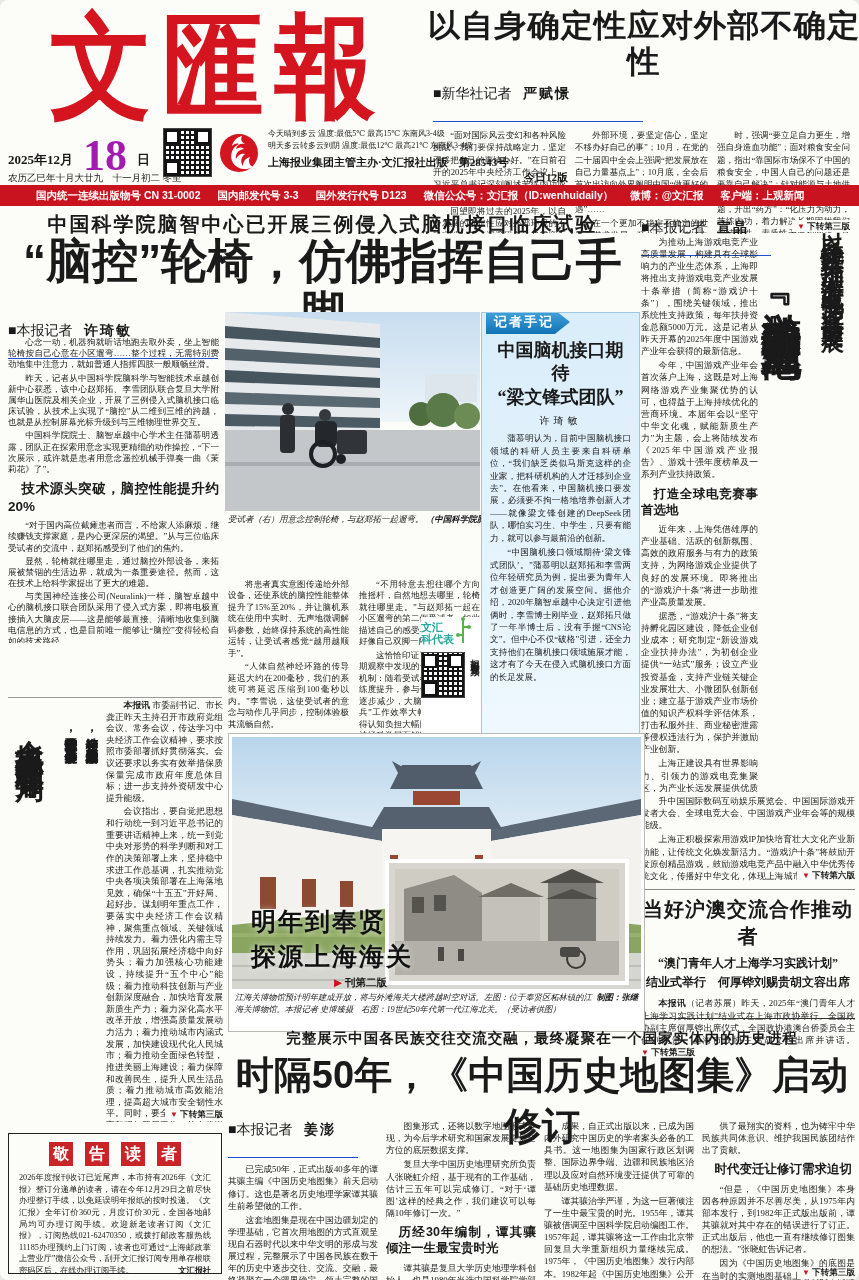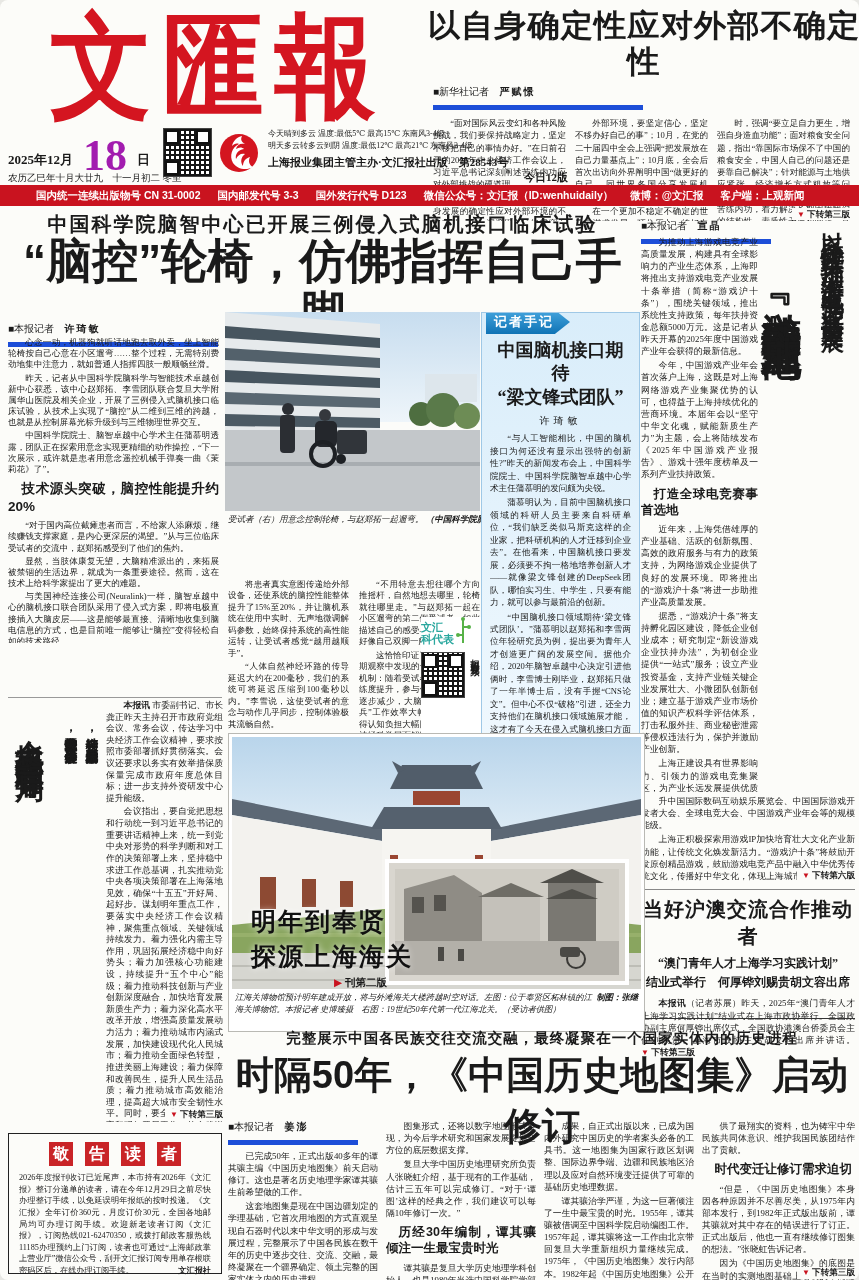--- a/index.html
+++ b/index.html
@@ -26,21 +26,21 @@
   .qr .eye.e1{top:1px;left:1px}.qr .eye.e2{top:1px;right:1px}.qr .eye.e3{bottom:1px;left:1px}
   .mast-qr{left:163px;top:128px;width:47px;height:47px;}
   .phoenix{left:217px;top:130px;width:44px;height:44px;}
   .weather{left:268px;top:128px;font-size:8px;line-height:1.55;white-space:nowrap;}
   .publisher{left:268px;top:155px;font-size:11px;font-weight:700;white-space:nowrap;}
   .edition{left:268px;top:170px;width:300px;text-align:right;font-size:11px;font-weight:700;}
   
   .ts{left:433px;top:8px;width:422px;}
   .ts-head{font-size:31px;font-weight:900;text-align:center;letter-spacing:1px;line-height:1.15;
            transform:scaleX(1.04);transform-origin:center;}
-  .byline{font-size:10px;border-bottom:5px solid #1d4ed8;padding-bottom:6px;margin-top:6px;width:210px;}
+  .byline{font-size:14px;border-bottom:1px solid #1d4ed8;padding-bottom:18px;margin-top:6px;width:210px;}
   .byline b{margin-left:8px;letter-spacing:2px;}
   .ts-cols{display:flex;gap:9px;margin-top:7px;}
   .ts-col{position:relative;width:133px;height:104px;overflow:hidden;font-size:8.6px;line-height:1.42;}
   
   .info-bar{left:0;top:185px;width:859px;height:21px;background:#c9131f;color:#fff;display:flex;
             align-items:center;gap:17px;padding-left:36px;box-sizing:border-box;
             font-size:10.5px;font-weight:700;white-space:nowrap;}
   
   .kicker{left:0;top:211px;width:645px;text-align:center;font-size:20px;font-weight:800;letter-spacing:2px;}
   .headline{left:0;top:235px;width:645px;text-align:center;font-size:47px;font-weight:900;
@@ -187,21 +187,21 @@
     <span>■本报记者</span>
     <b>许琦敏</b>
   </div>
 
   <div class="abs ms-col1 just">
     <p>心念一动，机器狗就听话地跑去取外卖，坐上智能轮椅按自己心意在小区遛弯……整个过程，无需特别费劲地集中注意力，就如普通人指挥四肢一般顺畅丝滑。</p>
     <p>昨天，记者从中国科学院脑科学与智能技术卓越创新中心获悉，该中心赵郑拓、李雪团队联合复旦大学附属华山医院及相关企业，开展了三例侵入式脑机接口临床试验，从技术上实现了“脑控”从二维到三维的跨越，也就是从控制屏幕光标升级到与三维物理世界交互。</p>
     <p>中国科学院院士、脑智卓越中心学术主任蒲慕明透露，团队正在探索用意念实现更精细的动作操控，“下一次展示，或许就是患者用意念遥控机械手弹奏一曲《茉莉花》了”。</p>
     <div class="subhead">技术源头突破，脑控性能提升约20%</div>
     <p>“对于国内高位截瘫患者而言，不给家人添麻烦，继续赚钱支撑家庭，是内心更深层的渴望。”从与三位临床受试者的交流中，赵郑拓感受到了他们的焦灼。</p>
-    <p>显然，当肢体康复无望，大脑精准派出的，来拓展被禁锢的生活边界，就成为一条重要途径。然而，这在技术上给科学家提出了更大的难题。</p>
+    <p>显然，轮椅就往哪里走，通过脑控外部设备，来拓展被禁锢的生活边界，就成为一条重要途径。然而，这在技术上给科学家提出了更大的难题。</p>
     <p>与美国神经连接公司(Neuralink)一样，脑智卓越中心的脑机接口联合团队采用了侵入式方案，即将电极直接插入大脑皮层——这是能够最直接、清晰地收集到脑电信息的方式，也是目前唯一能够让“脑控”变得轻松自如的技术路径。</p>
   </div>
 
   <div class="abs photo1">
     <svg width="255" height="199" viewBox="0 0 255 199">
       <defs>
         <linearGradient id="sky1" x1="0" y1="0" x2="0" y2="1">
           <stop offset="0" stop-color="#c7ddef"></stop>
             <stop offset="1" stop-color="#eef5fa"></stop>
         </linearGradient>
@@ -267,21 +267,20 @@
   </div>
 
   <div class="abs nb">
     <div class="nb-tab">记者手记</div>
     <div class="nb-title">
       <div>中国脑机接口期待</div>
       <div>“梁文锋式团队”</div>
     </div>
     <div class="nb-author">许琦敏</div>
     <div class="nb-body just">
-      <p>“与人工智能相比，中国的脑机接口为何还没有显示出强特的创新性?”昨天的新闻发布会上，中国科学院院士、中国科学院脑智卓越中心学术主任蒲慕明的发问颇为尖锐。</p>
       <p>蒲慕明认为，目前中国脑机接口领域的科研人员主要来自科研单位，“我们缺乏类似马斯克这样的企业家，把科研机构的人才迁移到企业去”。在他看来，中国脑机接口要发展，必须要不拘一格地培养创新人才——就像梁文锋创建的DeepSeek团队，哪怕实习生、中学生，只要有能力，就可以参与最前沿的创新。</p>
       <p>“中国脑机接口领域期待‘梁文锋式团队’。”蒲慕明以赵郑拓和李雪两位年轻研究员为例，提出要为青年人才创造更广阔的发展空间。据他介绍，2020年脑智卓越中心决定引进他俩时，李雪博士刚毕业，赵郑拓只做了一年半博士后，没有手握“CNS论文”。但中心不仅“破格”引进，还全力支持他们在脑机接口领域施展才能，这才有了今天在侵入式脑机接口方面的长足发展。</p>
 
     </div>
   </div>
 
   <div class="abs gm-byline byline" style="width:130px">
     <span>■本报记者</span>
     <b>宣晶</b>
   </div>

